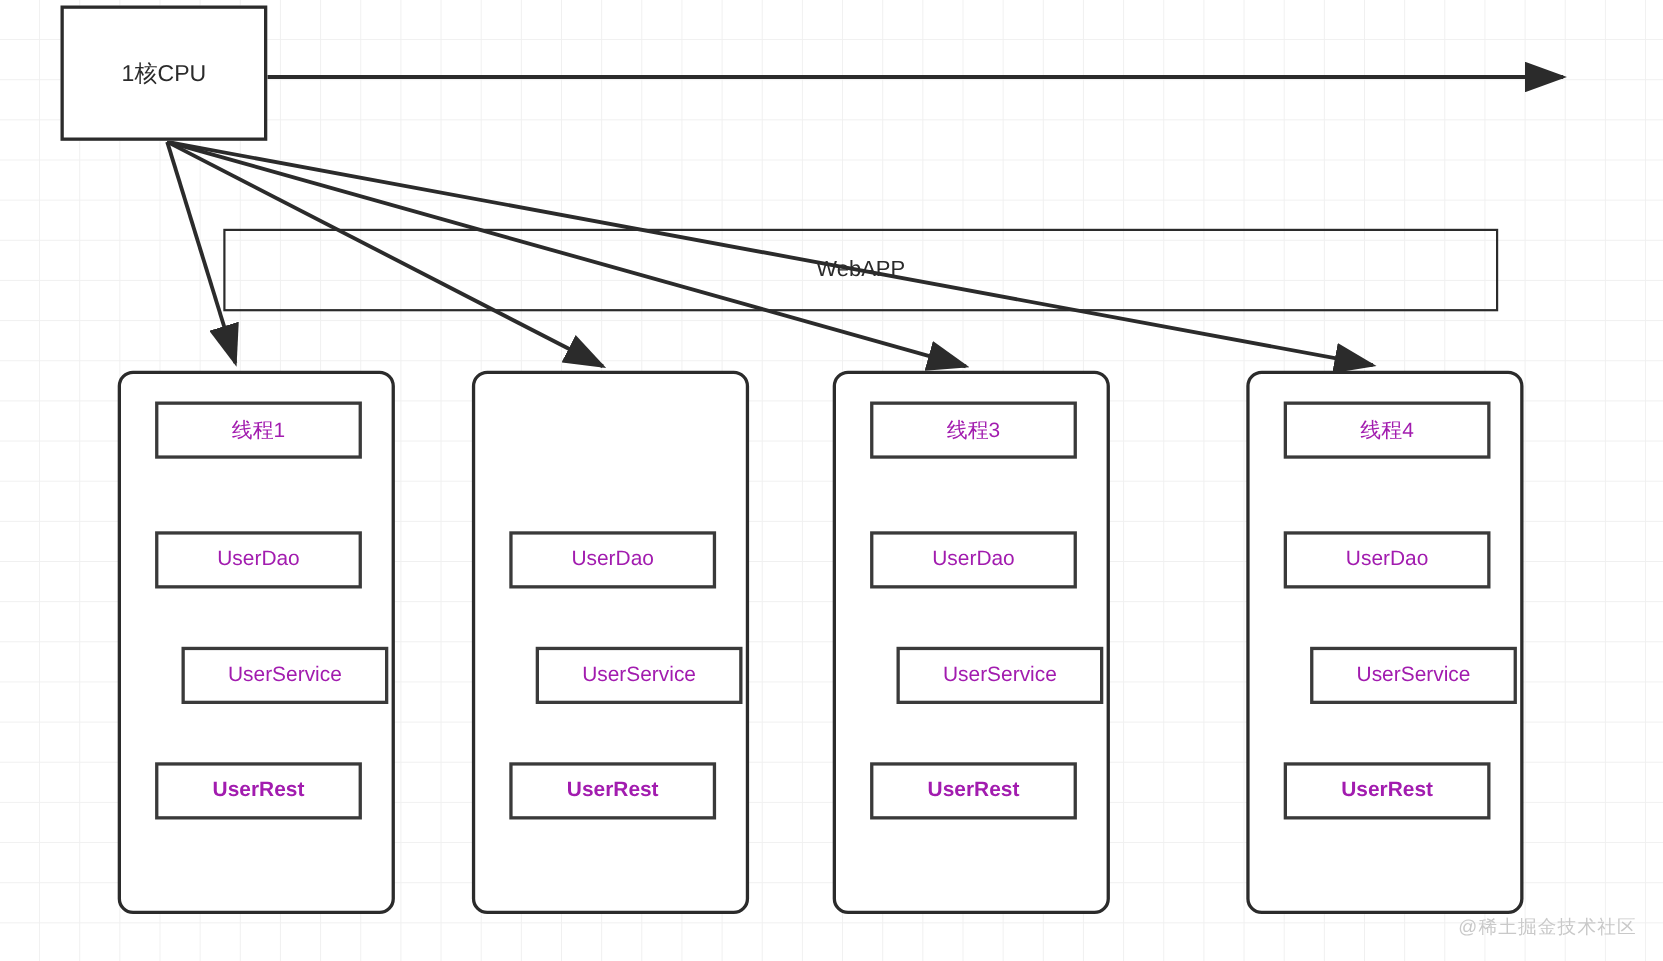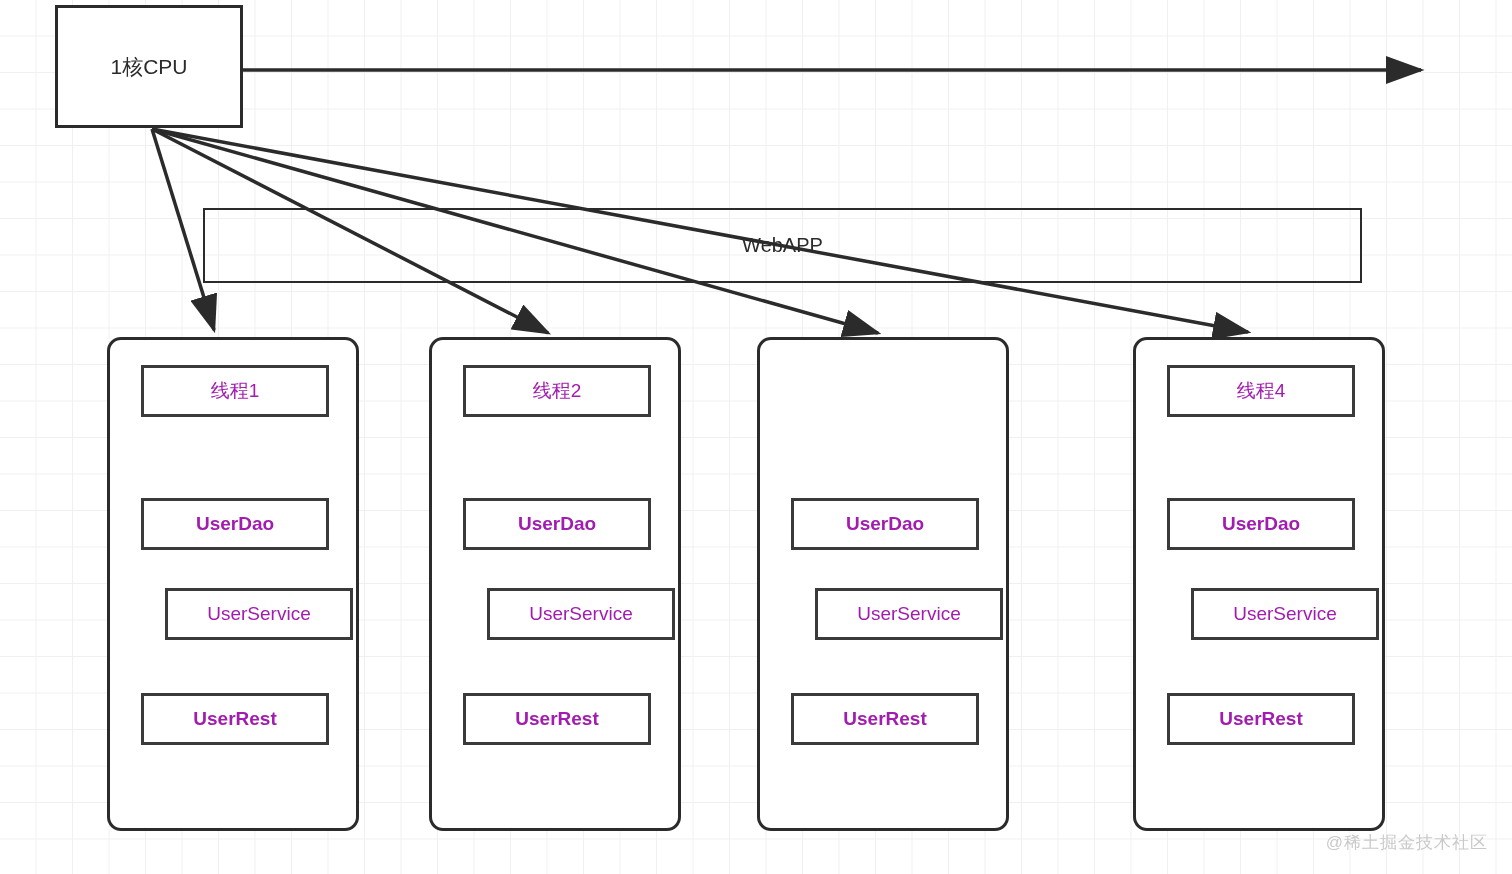--- a/index.html
+++ b/index.html
@@ -88,21 +88,21 @@
     width: 188px;
     background: #ffffff;
     border: 3px solid #3a3a3a;
     display: flex;
     align-items: center;
     justify-content: center;
     color: #a21caf;
     font-size: 19px;
   }
   .inner-box.thread-title { top: 25px;  height: 52px; }
-  .inner-box.dao         { top: 158px; height: 52px; font-weight: bold; }
+  .inner-box.dao         { top: 143px; height: 52px; }
   .inner-box.service     { top: 248px; height: 52px; margin-left: 24px; }
   .inner-box.rest        { top: 353px; height: 52px; font-weight: bold; }
 
   
   #connectors {
     position: absolute;
     left: 0;
     top: 0;
     width: 1512px;
     height: 874px;
@@ -145,35 +145,35 @@
     </div>
     <div class="inner-box service">
       <span>UserService</span>
     </div>
     <div class="inner-box rest">
       <span>UserRest</span>
     </div>
   </div>
 
   <div class="thread-column" style="left:429px;">
+    <div class="inner-box dao">
+      <span>UserDao</span>
+    </div>
+    <div class="inner-box service">
+      <span>UserService</span>
+    </div>
+    <div class="inner-box rest">
+      <span>UserRest</span>
+    </div>
+  </div>
+
+  <div class="thread-column" style="left:757px;">
     <div class="inner-box thread-title">
-      <span>线程2</span>
-    </div>
-    <div class="inner-box dao">
-      <span>UserDao</span>
-    </div>
-    <div class="inner-box service">
-      <span>UserService</span>
-    </div>
-    <div class="inner-box rest">
-      <span>UserRest</span>
-    </div>
-  </div>
-
-  <div class="thread-column" style="left:757px;">
+      <span>线程3</span>
+    </div>
     <div class="inner-box dao">
       <span>UserDao</span>
     </div>
     <div class="inner-box service">
       <span>UserService</span>
     </div>
     <div class="inner-box rest">
       <span>UserRest</span>
     </div>
   </div>

